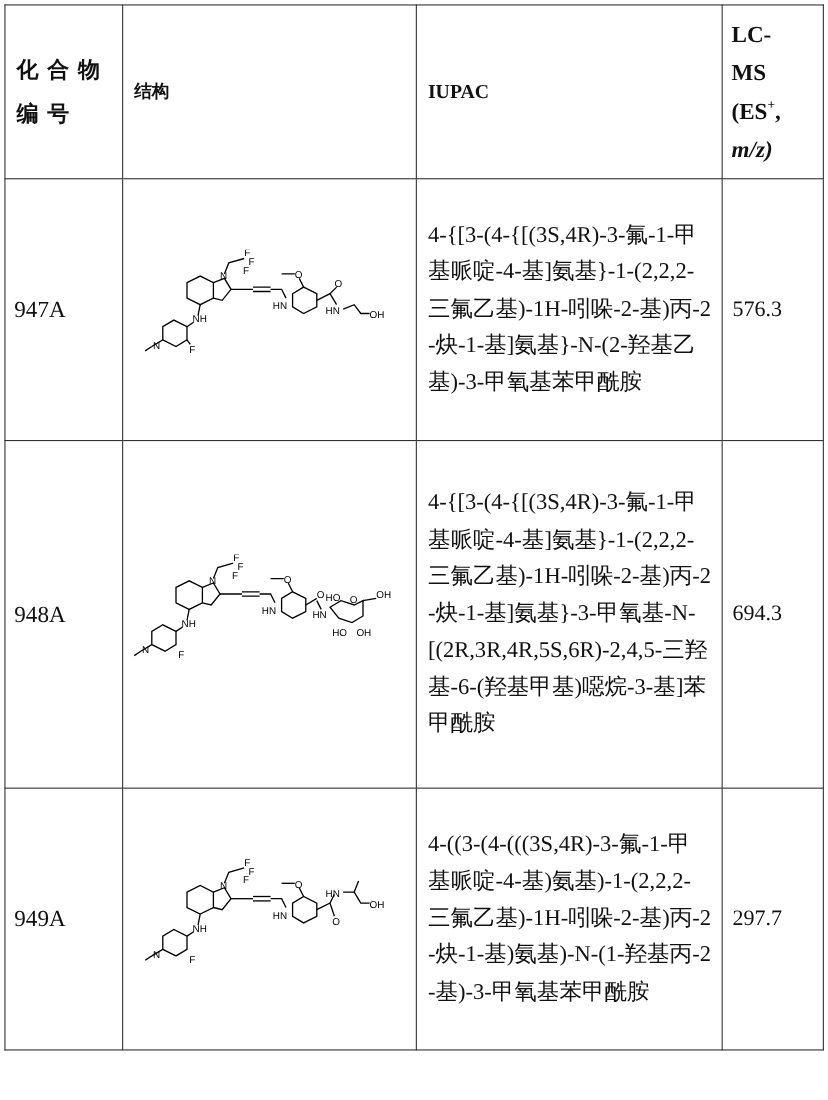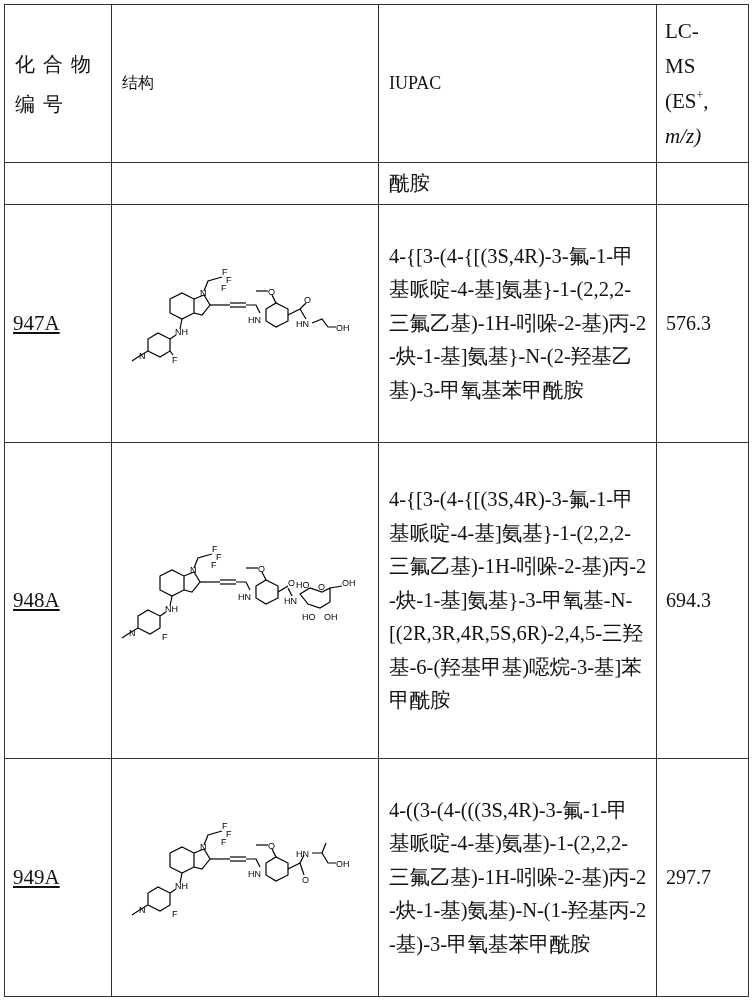--- a/index.html
+++ b/index.html
@@ -5,29 +5,29 @@
   html, body { margin: 0; padding: 0; background: #ffffff; }
   body { width: 753px; height: 1000px; position: relative; overflow: hidden;
          font-family: "Liberation Serif", "DejaVu Serif", serif; color: #111; }
   table.cmp {
     position: absolute; left: 4px; top: 4px;
     border-collapse: collapse; table-layout: fixed;
   }
   table.cmp td, table.cmp th {
     border: 1.5px solid #333; padding: 0; vertical-align: middle; text-align: left;
   }
-  th { font-weight: normal; }
+  th { font-weight: bold; }
   .c1 { width: 107px; } .c2 { width: 267px; } .c3 { width: 278px; } .c4 { width: 92px; }
   .hdr-id { font-size: 20px; line-height: 40px; padding-left: 10px !important; letter-spacing: 8px; }
   .hdr-struct { font-size: 16px; padding-left: 10px !important; }
   .hdr-iupac { font-size: 18px; padding-left: 10px !important; font-family: "Liberation Serif", serif; }
   .hdr-lcms { font-size: 21px; line-height: 35px; padding-left: 8px !important; }
   .hdr-lcms sup { font-size: 12px; vertical-align: 9px; line-height: 0; }
   .iupac { font-size: 20.5px; line-height: 33.6px; padding: 0 8px 0 10px !important; word-break: break-all; }
-  .idcell { font-size: 21px; padding-left: 8px !important; text-decoration: underline; }
+  .idcell { font-size: 21px; padding-left: 8px !important; }
   .mscell { font-size: 20px; padding-left: 9px !important; }
   .struct { text-align: center !important; }
   svg.mol { display: block; margin: 0 auto; }
   svg.mol text { font-family: "Liberation Sans", "DejaVu Sans", sans-serif; font-size: 9px; fill: #000; }
   svg.mol line, svg.mol polyline, svg.mol polygon.r { stroke: #000; stroke-width: 1.2; fill: none; }
 </style>
 </head>
 <body>
 
 <table class="cmp">
@@ -43,26 +43,20 @@
     <th class="hdr-struct">结构</th>
     <th class="hdr-iupac">IUPAC</th>
     <th class="hdr-lcms">
       <div>LC-</div>
       <div>MS</div>
       <div><span>(ES</span><sup>+</sup><span>,</span></div>
       <div><i>m/z)</i></div>
     </th>
   </tr>
 
-  <tr style="height:42px">
-    <td></td>
-    <td></td>
-    <td class="iupac">酰胺</td>
-    <td></td>
-  </tr>
 
   <tr style="height:238px">
     <td class="idcell">947A</td>
     <td class="struct">
       <svg class="mol" width="230" height="110" viewBox="0 0 230 110">
 
         <polyline points="8,88 18,82 18,70 28,64 40,70 40,82 30,88 18,82"></polyline>
         <line x1="2" y1="92" x2="8" y2="88"></line>
         <text x="9" y="90">N</text>
         <text x="42" y="94">F</text>

